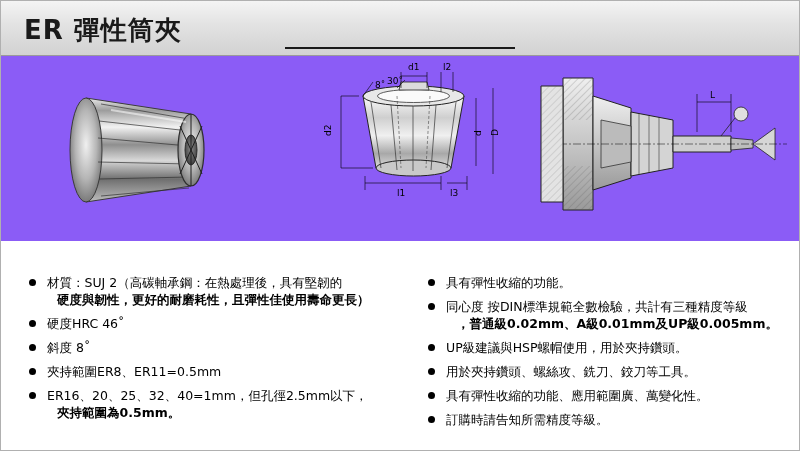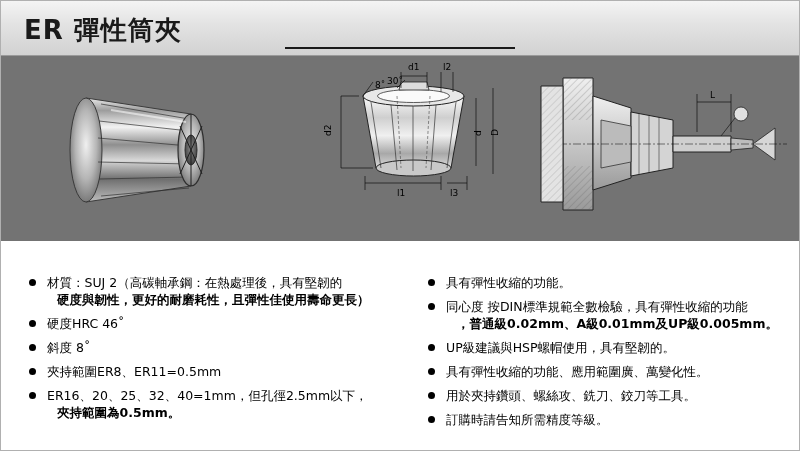--- a/index.html
+++ b/index.html
@@ -53,21 +53,21 @@
     height: 2px;
     background: #1a1a1a;
   }
   
   .figure-area {
     position: absolute;
     left: 0;
     top: 55px;
     width: 798px;
     height: 185px;
-    background: #737373;
+    background: #8b5cf6;
   }
   
   .collet-photo {
     position: absolute;
     left: 40px;
     top: 18px;
     width: 210px;
     height: 150px;
   }
   .drawing-svg {
@@ -328,31 +328,31 @@
         <span>ER16、20、25、32、40=1mm，但孔徑2.5mm以下，</span>
         <span class="cont">夾持範圍為0.5mm。</span>
       </div>
     </div>
 
     <div class="col right">
       <div class="bullet-row">
         <span>具有彈性收縮的功能。</span>
       </div>
       <div class="bullet-row">
-        <span>同心度 按DIN標準規範全數檢驗，具有彈性收縮的功能</span>
+        <span>同心度 按DIN標準規範全數檢驗，共計有三種精度等級</span>
         <span class="cont deep">，普通級0.02mm、A級0.01mm及UP級0.005mm。</span>
       </div>
       <div class="bullet-row">
-        <span>UP級建議與HSP螺帽使用，具有堅韌的。</span>
+        <span>UP級建議與HSP螺帽使用，用於夾持鑽頭。</span>
+      </div>
+      <div class="bullet-row">
+        <span>用於夾持鑽頭、螺絲攻、銑刀、鉸刀等工具。</span>
       </div>
       <div class="bullet-row">
         <span>具有彈性收縮的功能、應用範圍廣、萬變化性。</span>
-      </div>
-      <div class="bullet-row">
-        <span>用於夾持鑽頭、螺絲攻、銑刀、鉸刀等工具。</span>
       </div>
       <div class="bullet-row">
         <span>訂購時請告知所需精度等級。</span>
       </div>
     </div>
 
   </div>
 </div>
 
 </body></html>

